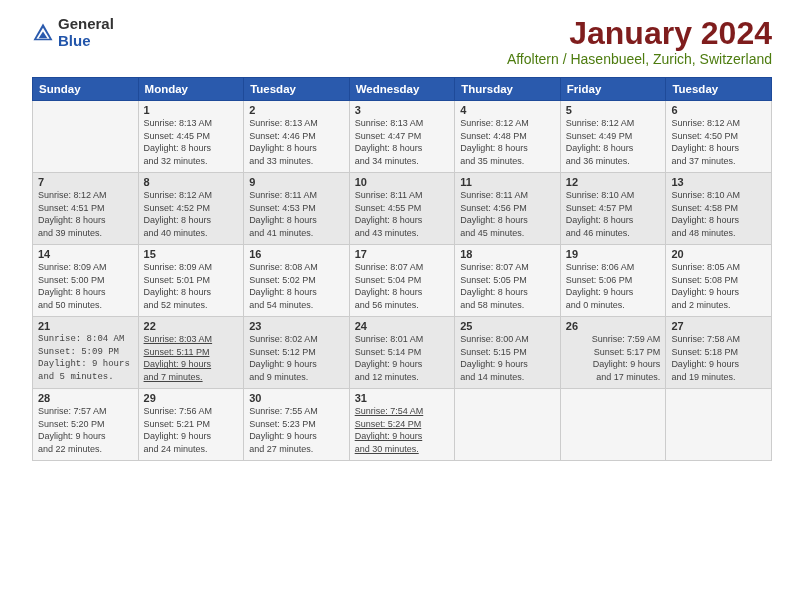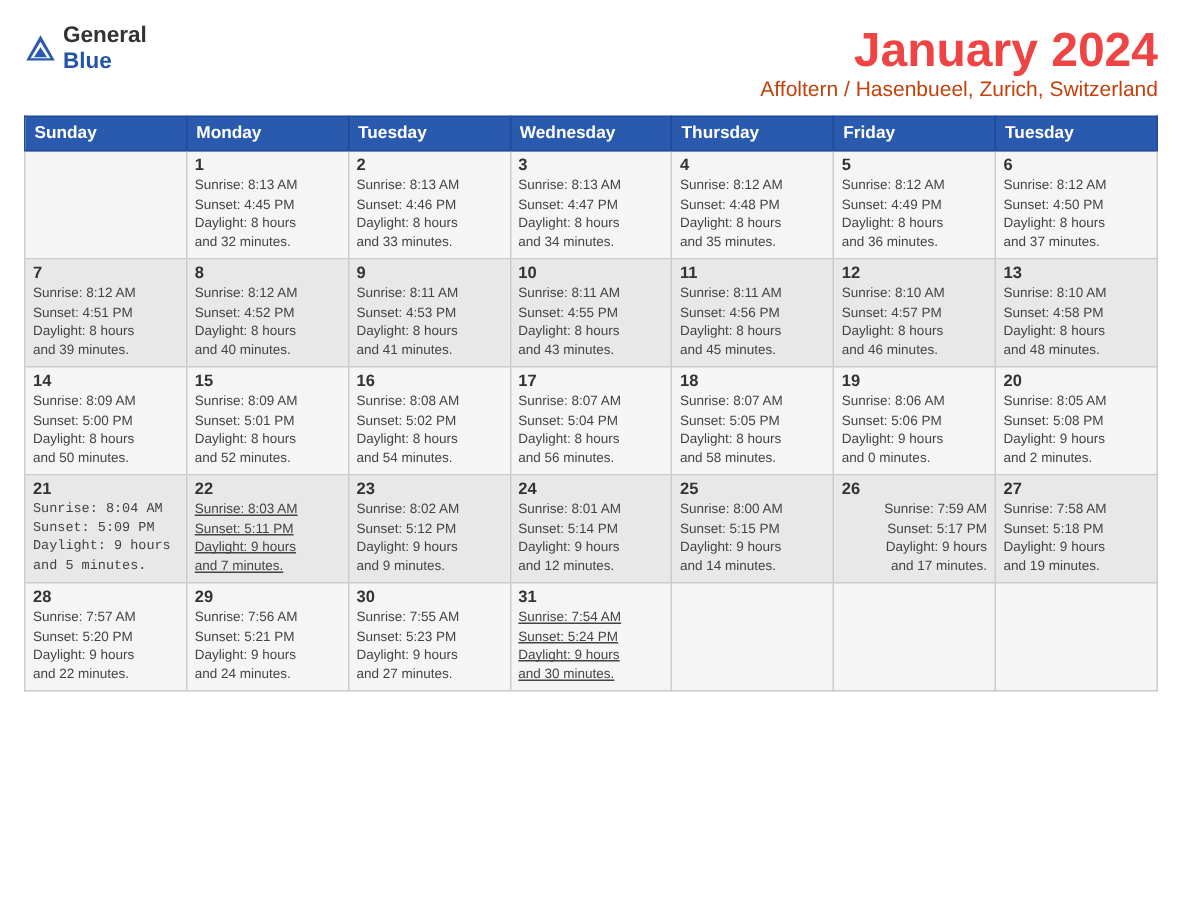--- a/index.html
+++ b/index.html
@@ -7,21 +7,21 @@
       font-family: Arial, sans-serif;
       background: #fff;
       width: 792px;
       height: 612px;
       overflow: hidden;
     }
     .page {
       width: 792px;
       height: 472px;
       background: #fff;
-      padding: 16px 20px 10px 16px;
+      padding: 16px 20px 10px 32px;
     }
     .header {
       display: flex;
       justify-content: space-between;
       align-items: flex-start;
       margin-bottom: 10px;
     }
     .logo {
       display: flex;
       align-items: center;
@@ -45,26 +45,26 @@
       width: 22px;
       height: 22px;
       margin-right: 4px;
     }
     .title-block {
       text-align: right;
     }
     .month-title {
       font-size: 32px;
       font-weight: bold;
-      color: #ef4444;
+      color: #7f1d1d;
       line-height: 1.1;
     }
     .location {
       font-size: 14px;
-      color: #c2410c;
+      color: #4d7c0f;
     }
     table {
       width: 100%;
       border-collapse: collapse;
       table-layout: fixed;
     }
     thead tr th {
       background: #2a5aad;
       color: #fff;
       font-size: 11.5px;

